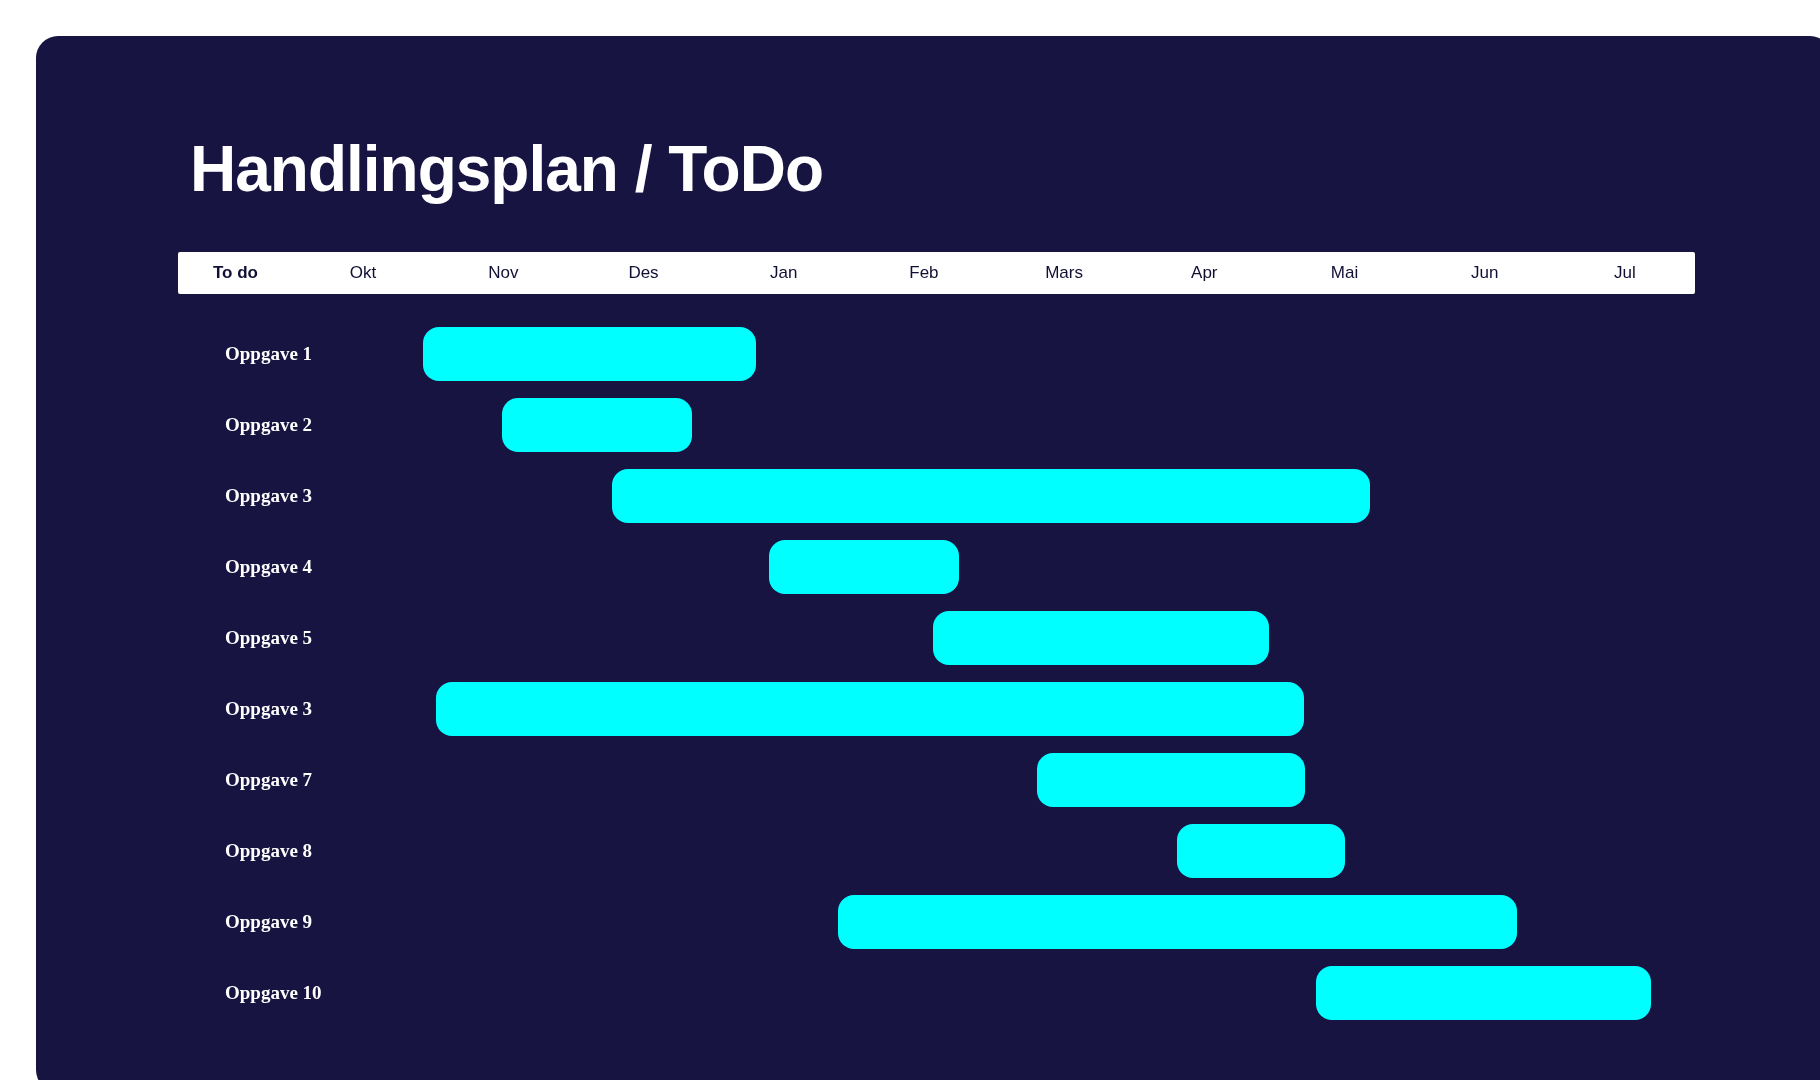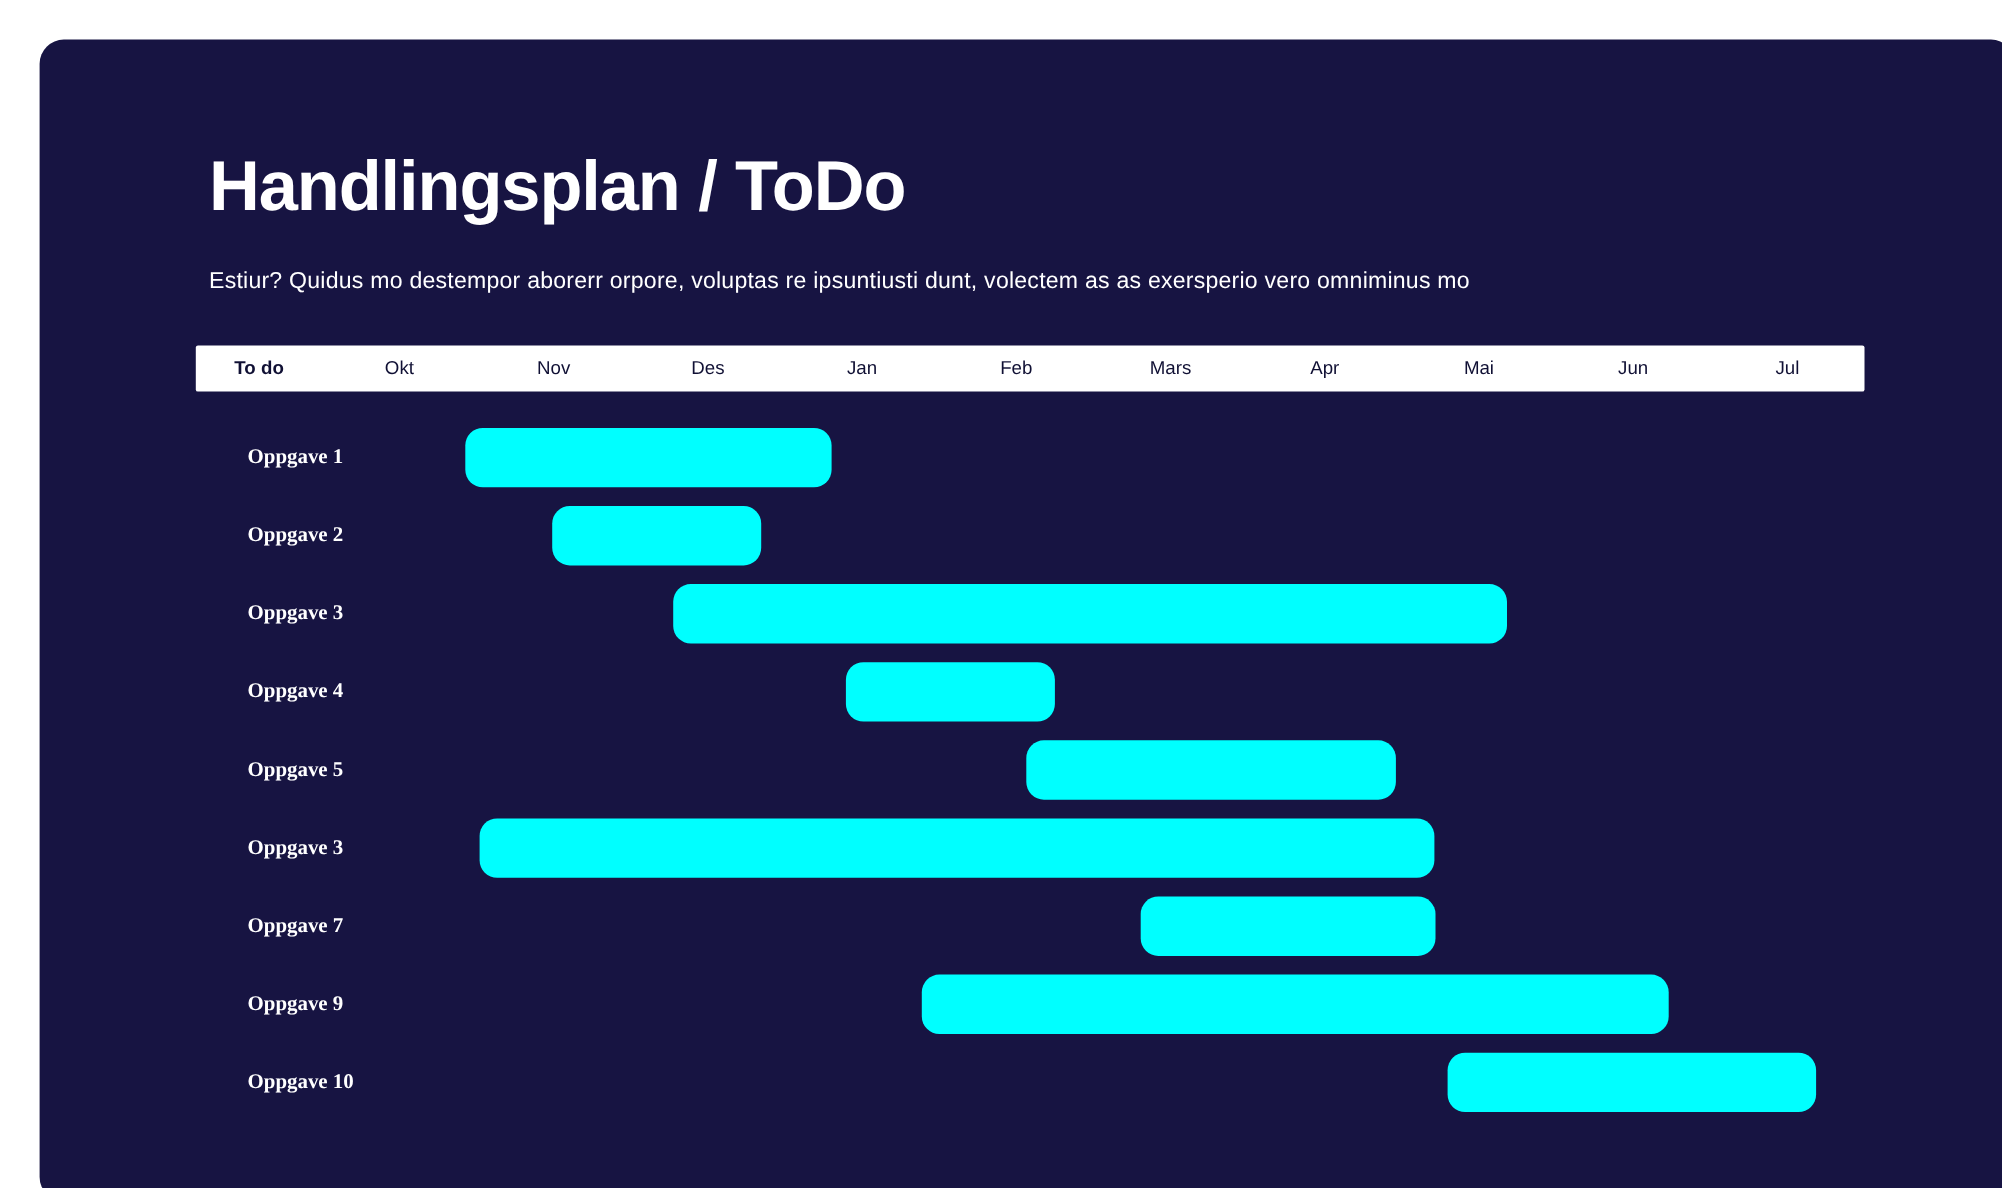--- a/index.html
+++ b/index.html
@@ -111,21 +111,20 @@
     border-radius:16px;
   }
 </style>
 </head>
 <body>
 
 <div class="page">
   <div class="card">
     <div class="content">
       <h1 class="title">Handlingsplan / ToDo</h1>
-      <p class="subtitle">Estiur? Quidus mo destempor aborerr orpore, voluptas re ipsuntiusti dunt, volectem as as exersperio vero omniminus mo</p>
 
       <div class="table-header">
         <div class="todo-label">To do</div>
         <div class="months">
             <span class="month" style="left: 5%;">Okt</span>
             <span class="month" style="left: 15%; text-align: center;">Nov</span>
             <span class="month" style="left: 25%;">Des</span>
             <span class="month" style="left: 35%;">Jan</span>
             <span class="month" style="left: 45%; text-align: right;">Feb</span>
             <span class="month" style="left: 55%;">Mars</span>
@@ -173,20 +172,26 @@
               <div class="bar" style="left: 8.8%; width: 64.1%;"></div>
             </div>
           </div>
           <div class="row">
             <div class="row-label">Oppgave 7</div>
             <div class="row-timeline">
               <div class="bar" style="left: 53.2%; width: 19.8%;"></div>
             </div>
           </div>
           <div class="row">
+            <div class="row-label">Oppgave 8</div>
+            <div class="row-timeline">
+              <div class="bar" style="left: 63.5%; width: 12.4%;"></div>
+            </div>
+          </div>
+          <div class="row">
             <div class="row-label">Oppgave 9</div>
             <div class="row-timeline">
               <div class="bar" style="left: 38.5%; width: 50.1%;"></div>
             </div>
           </div>
           <div class="row">
             <div class="row-label">Oppgave 10</div>
             <div class="row-timeline">
               <div class="bar" style="left: 73.8%; width: 24.7%;"></div>
             </div>

